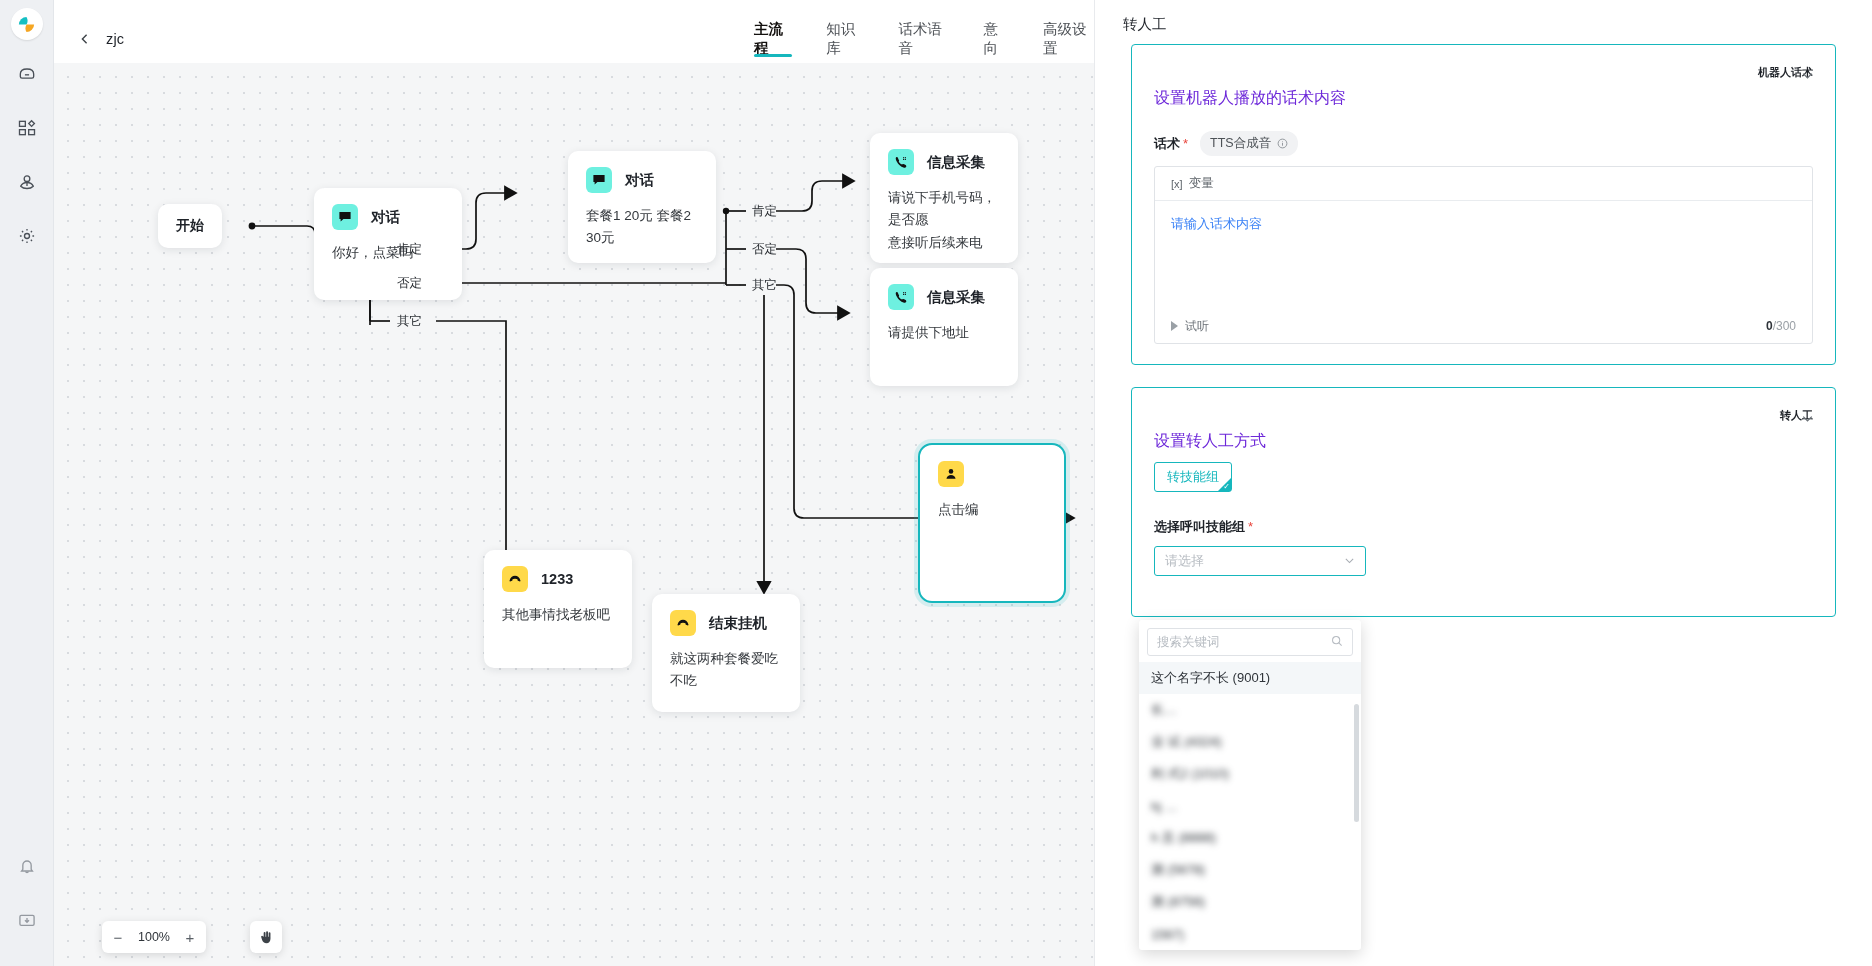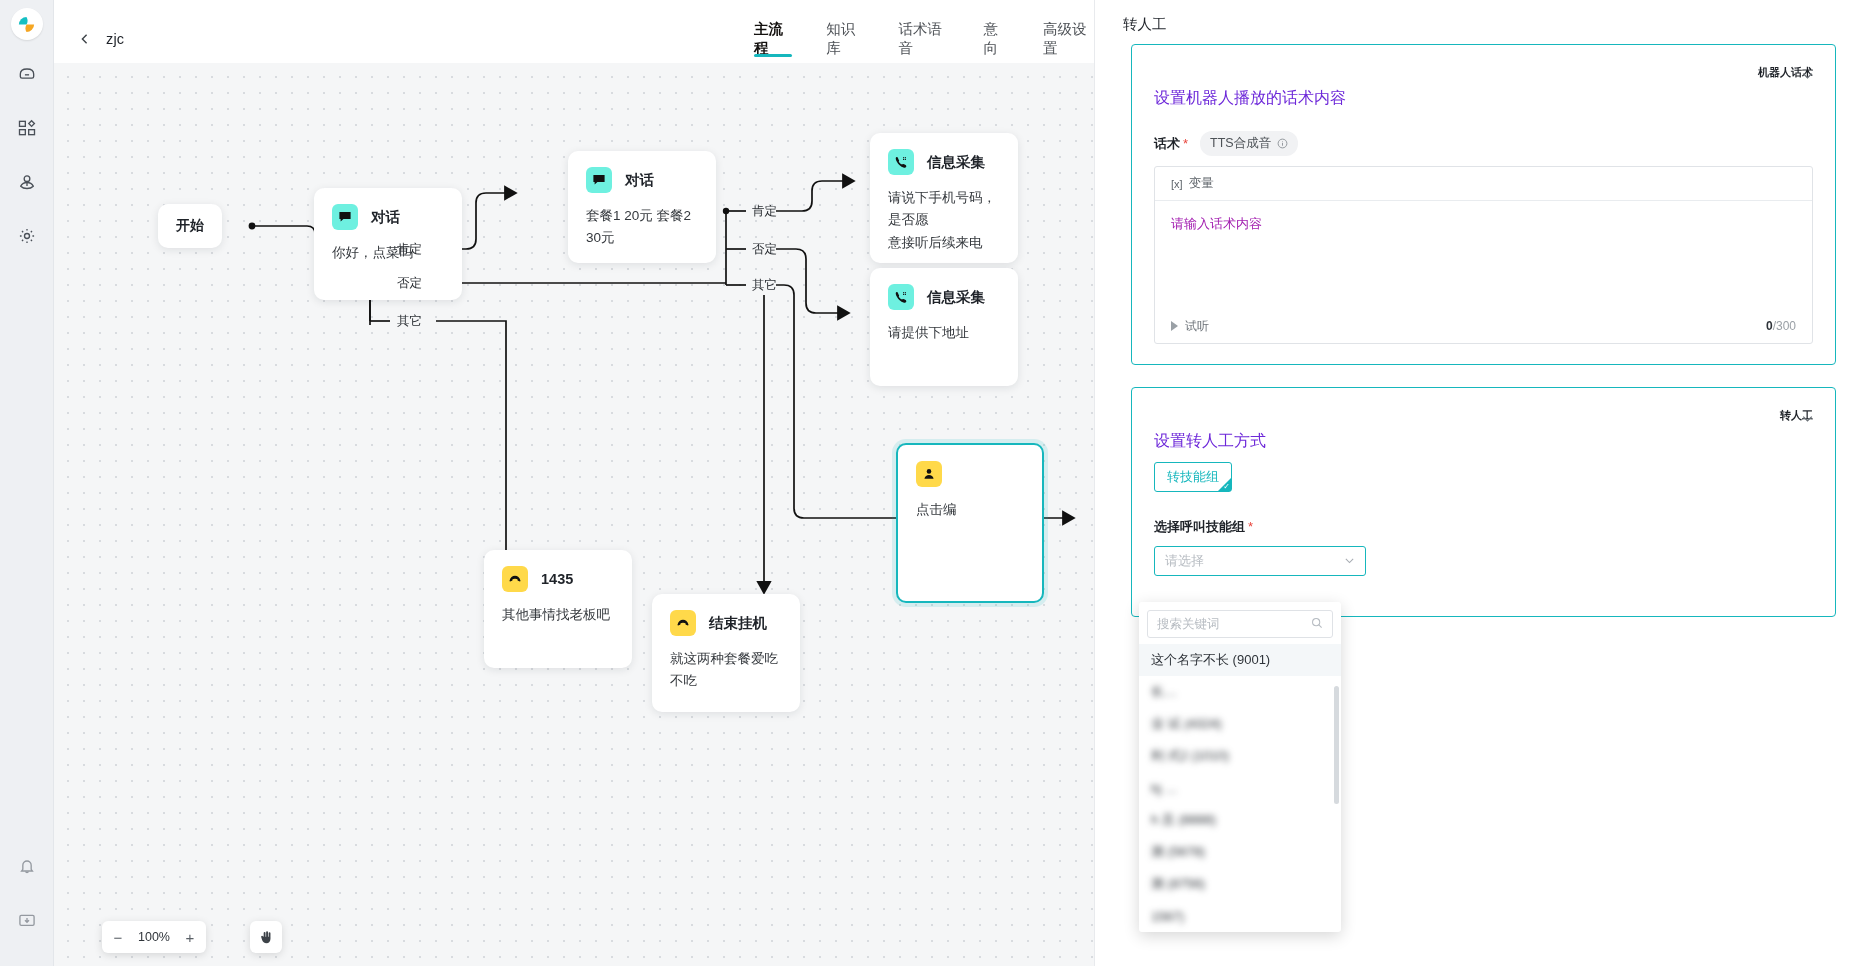--- a/index.html
+++ b/index.html
@@ -147,21 +147,21 @@
     font-size: 12.5px; color: #4c5156; display: flex; align-items: center; gap: 5px;
   }
   .info-ico { width: 12px; height: 12px; display: inline-flex; align-items: center; justify-content: center; color: #8b9096; }
 
   .editor { margin-top: 10px; border: 1px solid #e0e3e7; border-radius: 3px; }
   .editor-toolbar {
     height: 34px; border-bottom: 1px solid #e9ecef; display: flex; align-items: center;
     padding-left: 16px; gap: 6px; font-size: 12.5px; color: #5d6369;
   }
   .var-tag { display: flex; align-items: center; gap: 6px; cursor: pointer; }
-  .editor-area { height: 108px; padding: 14px 16px; font-size: 13px; color: #a21caf; }
+  .editor-area { height: 108px; padding: 14px 16px; font-size: 13px; color: #3b82f6; }
   .editor-foot {
     height: 34px; border-top: 0; display: flex; align-items: center; justify-content: space-between;
     padding: 0 16px 0 16px; font-size: 12px; color: #6b7177;
   }
   .play-wrap { display: flex; align-items: center; gap: 7px; cursor: pointer; }
   .play-tri { width: 0; height: 0; border-left: 7px solid #9aa0a6; border-top: 5px solid transparent; border-bottom: 5px solid transparent; }
   .count { color: #9aa0a6; }
   .count b { color: #2f343a; font-weight: 700; }
 
   .ghost-btn {
@@ -179,21 +179,21 @@
   }
 
   .select-box {
     margin-top: 10px; width: 212px; height: 30px; border: 1px solid #16b7bd; border-radius: 3px;
     display: flex; align-items: center; justify-content: space-between;
     padding: 0 10px; font-size: 13px; color: #b7bcc2; cursor: pointer; background: #fff;
   }
   .chev { color: #a8adb3; font-size: 11px; }
 
   .dropdown {
-    position: absolute; left: 1139px; top: 602px; width: 202px; height: 330px;
+    position: absolute; left: 1139px; top: 620px; width: 222px; height: 330px;
     background: #fff; border-radius: 3px; box-shadow: 0 4px 16px rgba(0,0,0,.16);
     z-index: 40; overflow: hidden;
   }
   .dd-search-wrap { padding: 8px 8px 6px 8px; }
   .dd-search {
     height: 28px; border: 1px solid #dfe2e6; border-radius: 3px;
     display: flex; align-items: center; justify-content: space-between;
     padding: 0 9px; font-size: 12.5px; color: #b7bcc2;
   }
   .dd-list { position: relative; }
@@ -390,38 +390,38 @@
         <div class="node-body">请提供下地址</div>
       </div>
 
       <div class="node" style="left:430px; top:487px; width:148px; height:118px;">
         <div class="node-head">
           <span class="node-ico hangup">
             <svg width="14" height="14" viewBox="0 0 16 16">
                 <path d="M1.8 9.6C2.6 6 5 4.2 8 4.2s5.4 1.8 6.2 5.4c.2.9-.6 1.4-1.3 1.1l-1.5-.6c-.5-.2-.7-.7-.6-1.2l.1-.6C10.2 7.9 9.2 7.7 8 7.7s-2.2.2-2.9.6l.1.6c.1.5-.1 1-.6 1.2l-1.5.6c-.7.3-1.5-.2-1.3-1.1z" fill="#111"></path>
               </svg>
           </span>
-          <span class="node-title">1435</span>
+          <span class="node-title">1233</span>
         </div>
         <div class="node-body">其他事情找老板吧</div>
       </div>
 
       <div class="node" style="left:598px; top:531px; width:148px; height:118px;">
         <div class="node-head">
           <span class="node-ico hangup">
             <svg width="14" height="14" viewBox="0 0 16 16">
                 <path d="M1.8 9.6C2.6 6 5 4.2 8 4.2s5.4 1.8 6.2 5.4c.2.9-.6 1.4-1.3 1.1l-1.5-.6c-.5-.2-.7-.7-.6-1.2l.1-.6C10.2 7.9 9.2 7.7 8 7.7s-2.2.2-2.9.6l.1.6c.1.5-.1 1-.6 1.2l-1.5.6c-.7.3-1.5-.2-1.3-1.1z" fill="#111"></path>
               </svg>
           </span>
           <span class="node-title">结束挂机</span>
         </div>
         <div class="node-body">就这两种套餐爱吃不吃</div>
       </div>
 
-      <div class="node selected" style="left:842px; top:380px; width:148px; height:160px;">
+      <div class="node selected" style="left:864px; top:380px; width:148px; height:160px;border-radius:14px;">
         <div class="node-head">
           <span class="node-ico agent">
             <svg width="14" height="14" viewBox="0 0 16 16">
                 <circle cx="8" cy="5" r="2.6" fill="#111"></circle>
                 <path d="M2.8 13.4c.6-2.8 2.6-4.2 5.2-4.2s4.6 1.4 5.2 4.2z" fill="#111"></path>
               </svg>
           </span>
         </div>
         <div class="node-body">点击编</div>
       </div>

